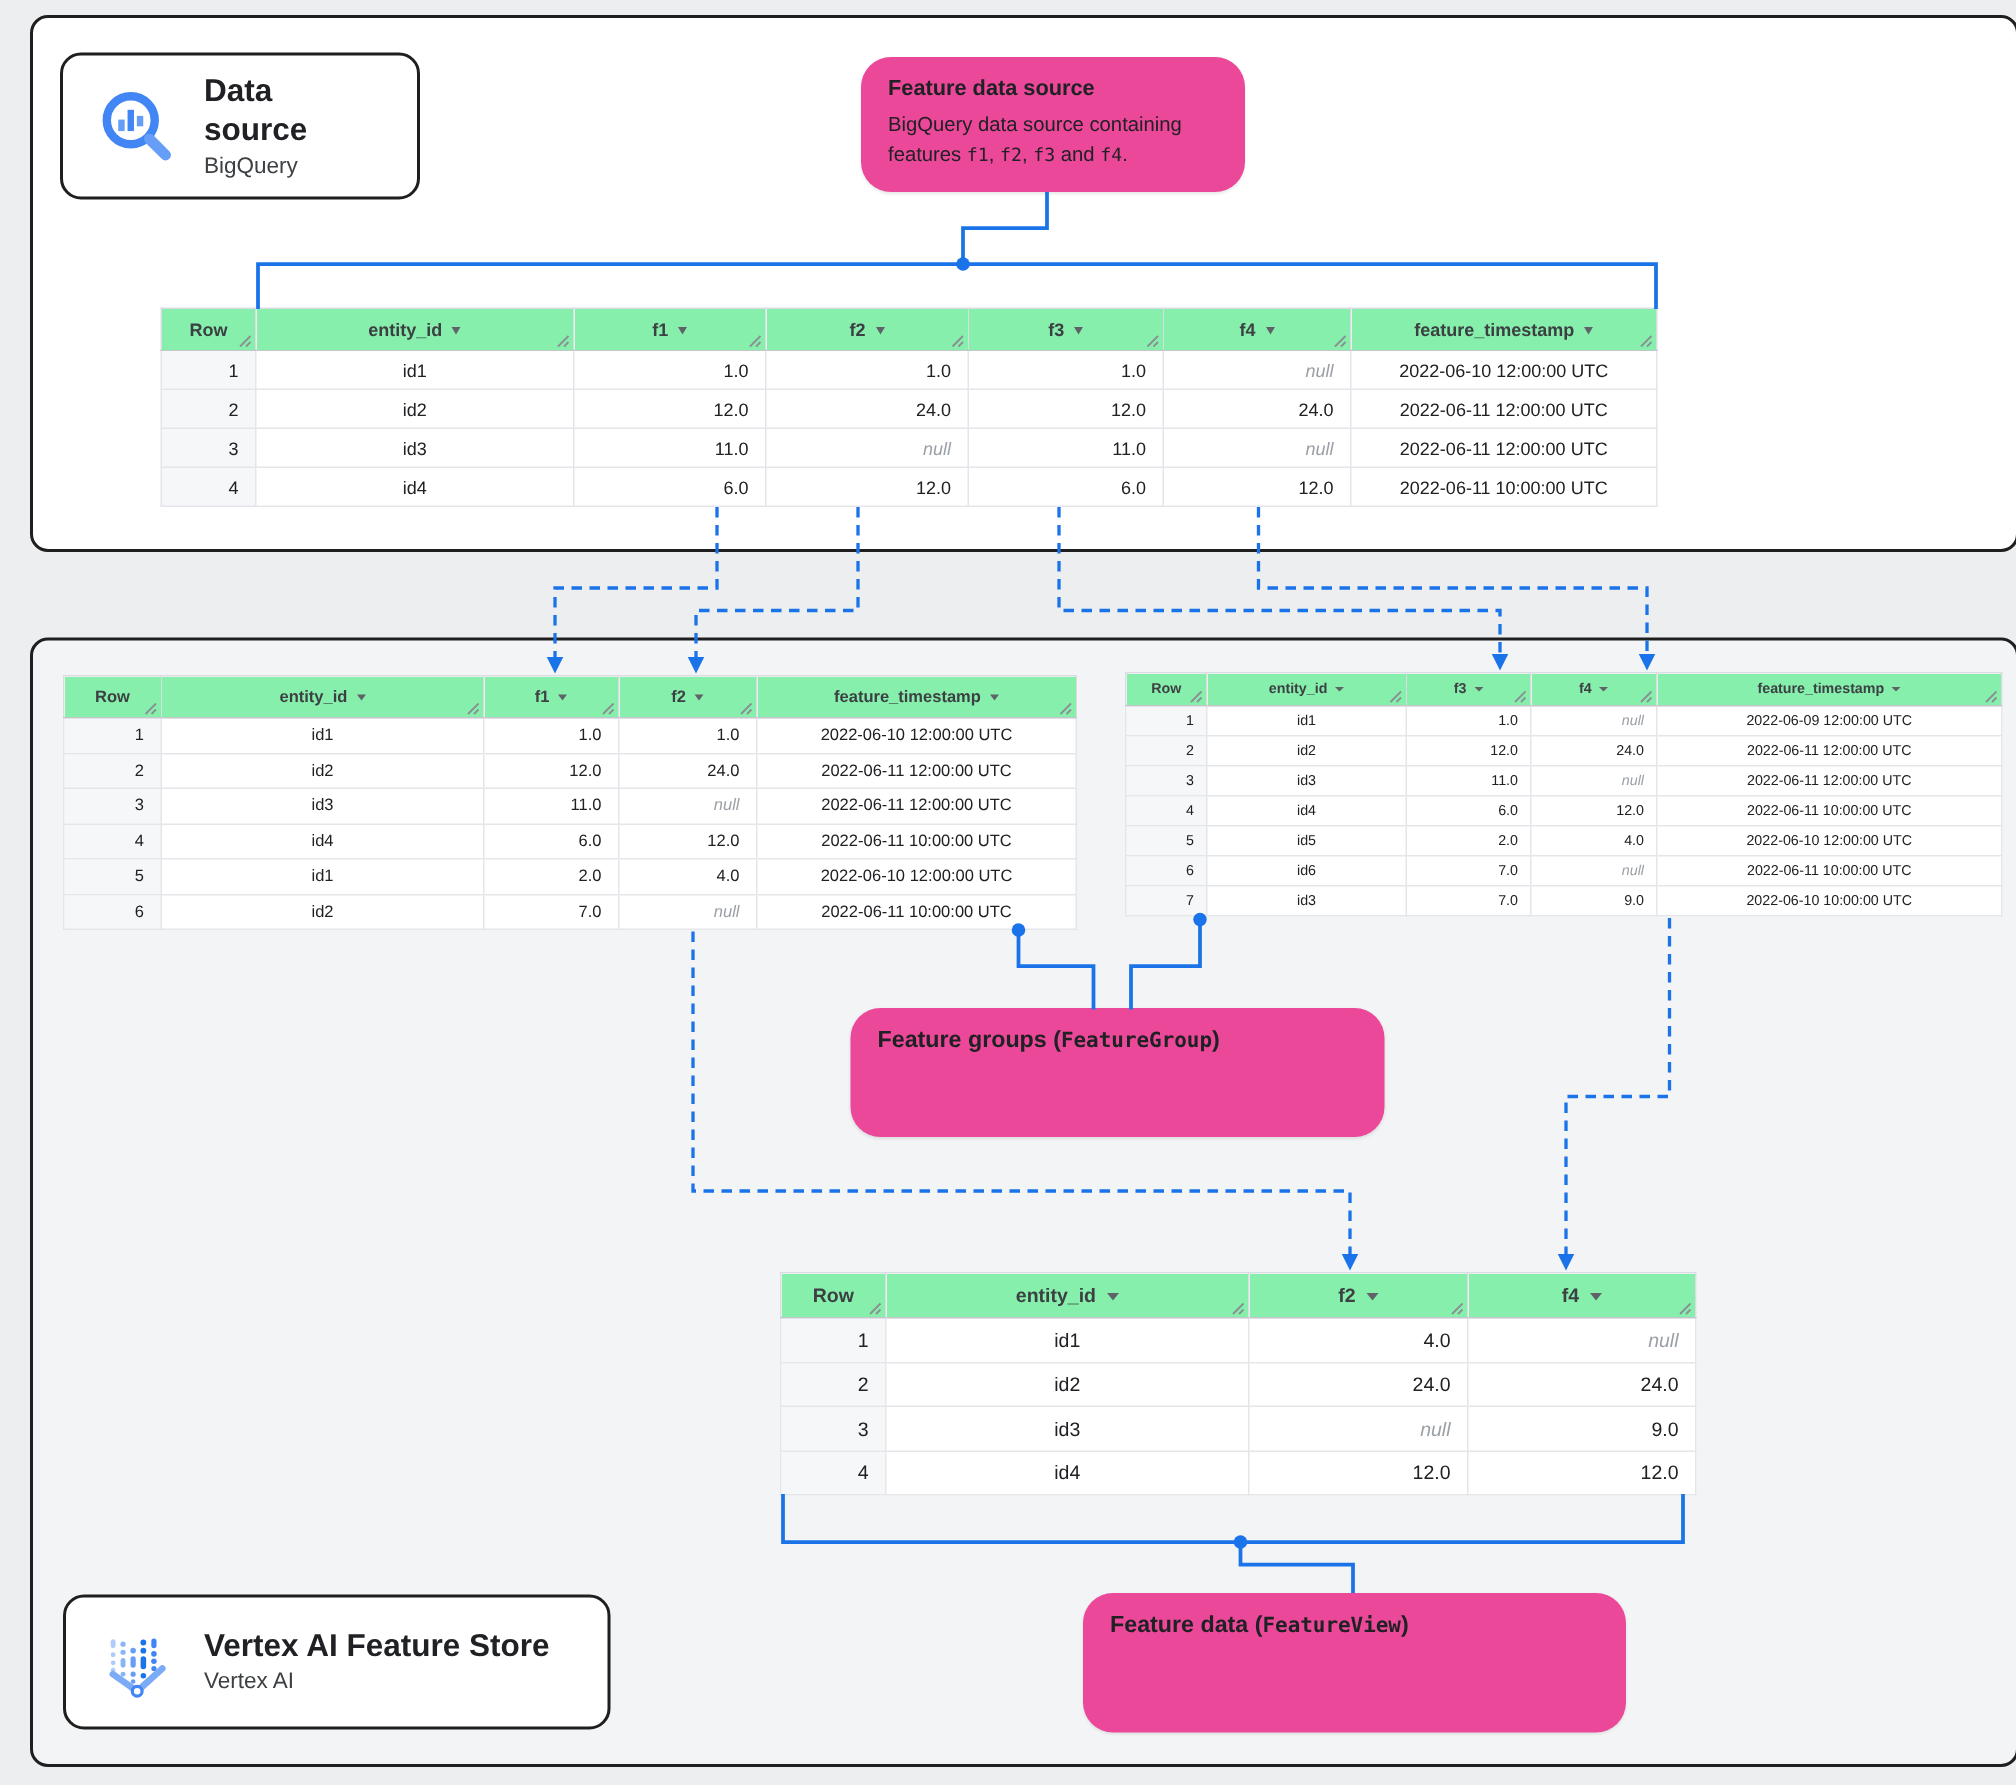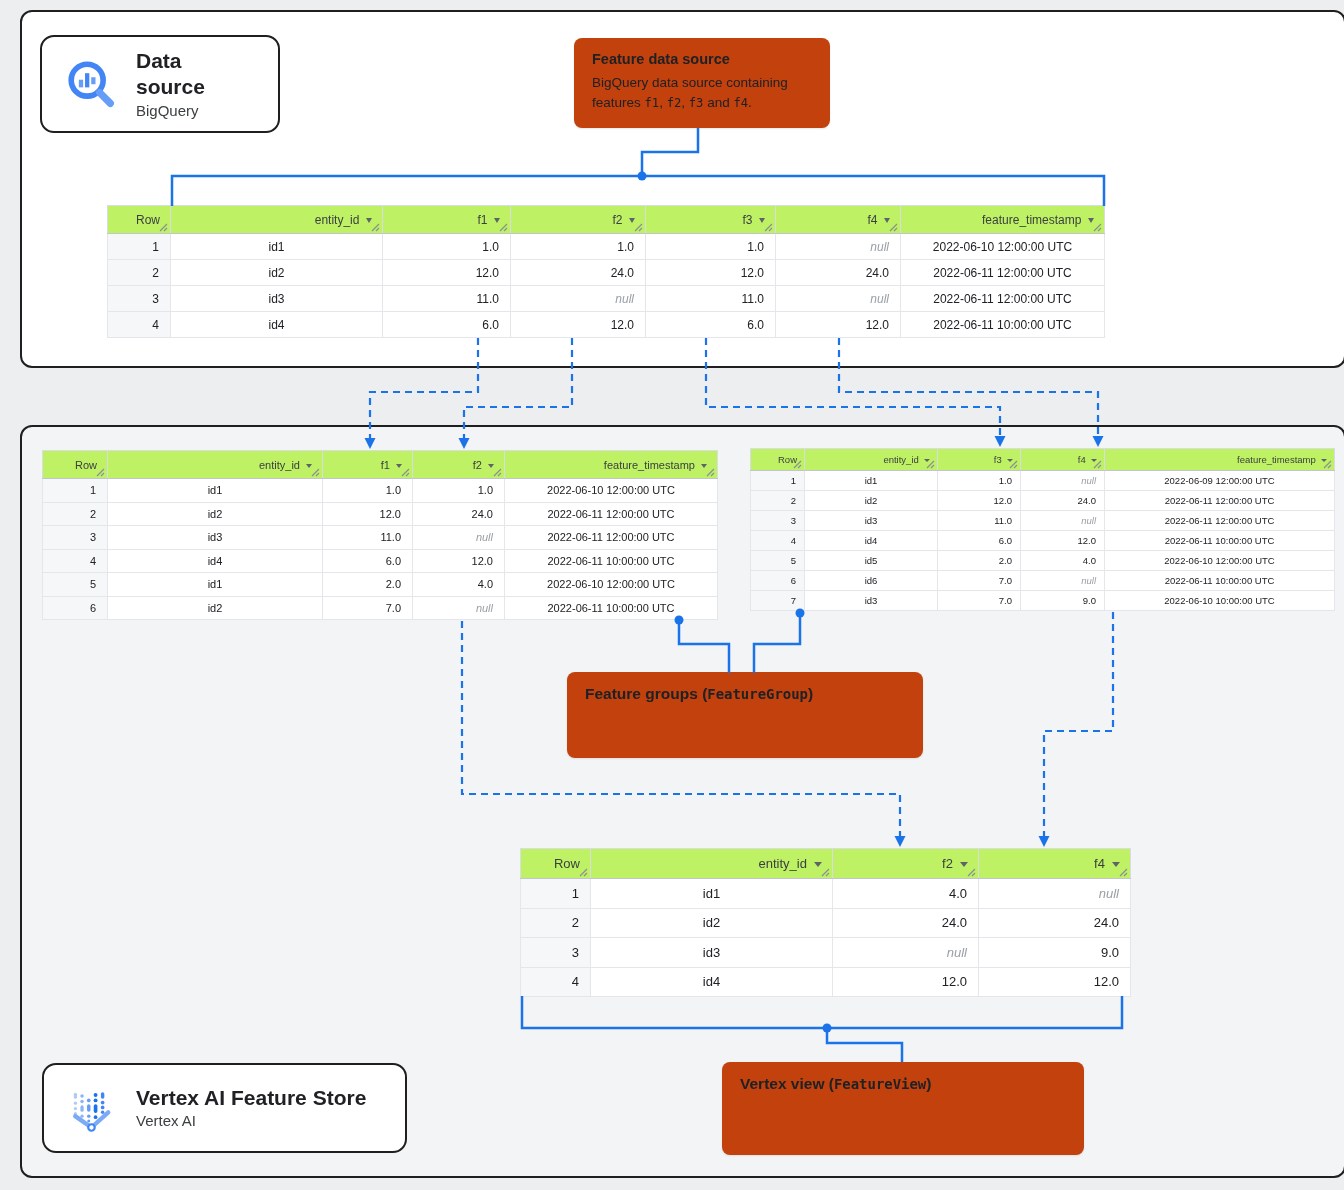--- a/index.html
+++ b/index.html
@@ -11,37 +11,37 @@
 
   
   .badge { position:absolute; background:#fff; border:2px solid #1f1f1f; border-radius:14px;
            box-sizing:border-box; display:flex; align-items:center; gap:18px; padding:0 22px; z-index:5; }
   #badge-datasource { left:28px; top:35px;  width:240px; height:98px; }
   #badge-vertex     { left:30px; top:1063px; width:365px; height:90px; }
   .badge-title { font-size:21px; font-weight:700; color:#202124; line-height:1.25; }
   .badge-sub   { font-size:15px; color:#3c4043; line-height:1.3; }
 
   
-  .callout { position:absolute; background:#c2410c; border-radius:8px; padding:13px 18px 14px 18px;
+  .callout { position:absolute; background:#ec4899; border-radius:20px; padding:13px 18px 14px 18px;
              box-sizing:border-box; z-index:5; box-shadow:0 1px 2px rgba(60,64,67,.12); }
   #callout-source { left:562px; top:38px;   width:256px; min-height:90px; }
   #callout-groups { left:555px; top:672px;  width:356px; min-height:86px; }
   #callout-view   { left:710px; top:1062px; width:362px; min-height:93px; }
   .callout-title { font-weight:700; color:#202124; margin-bottom:6px; }
   #callout-source .callout-title { font-size:14.5px; }
   #callout-groups .callout-title, #callout-view .callout-title { font-size:15.5px; }
   .callout-body { color:#202124; }
   #callout-source .callout-body { font-size:13.5px; line-height:1.5; }
   #callout-groups .callout-body, #callout-view .callout-body { font-size:14.5px; line-height:1.45; }
   .mono { font-family:"DejaVu Sans Mono", monospace; font-size:0.9em; }
 
   
   .bq-table { position:absolute; border-collapse:collapse; table-layout:fixed; background:#fff;
               border:1px solid #b6bac0; z-index:4; color:#202124; }
-  .bq-table th { background:#bef264; font-weight:400; color:#3c4043; text-align:right;
+  .bq-table th { background:#86efac; font-weight:700; color:#3c4043; text-align:center;
                  position:relative; border:1px solid #d9dce0; border-bottom:1px solid #c2c6cb;
                  padding:0 10px; box-sizing:border-box; white-space:nowrap; overflow:hidden; }
   .bq-table td { border:1px solid #e4e6e9; padding:0 11px; box-sizing:border-box;
                  white-space:nowrap; overflow:hidden; }
   .bq-table td.rownum { background:#f6f7f8; text-align:right; }
   .bq-table td.num { text-align:right; }
   .bq-table td.txt, .bq-table td.ts { text-align:center; }
   .bq-table td.ts { font-weight:500; }
   .nullv { font-style:italic; color:#9aa0a6; }
   .caret { display:inline-block; margin-left:0.55em; vertical-align:middle;
@@ -137,21 +137,21 @@
   <div class="callout" id="callout-source">
     <div class="callout-title"><span>Feature data source</span></div>
     <div class="callout-body"><span>BigQuery data source containing features </span><span class="mono">f1</span><span>, </span><span class="mono">f2</span><span>, </span><span class="mono">f3</span><span> and </span><span class="mono">f4</span><span>.</span></div>
   </div>
 
   <div class="callout" id="callout-groups">
     <div class="callout-title"><span>Feature groups (</span><span class="mono">FeatureGroup</span><span>)</span></div>
   </div>
 
   <div class="callout" id="callout-view">
-    <div class="callout-title"><span>Vertex view (</span><span class="mono">FeatureView</span><span>)</span></div>
+    <div class="callout-title"><span>Feature data (</span><span class="mono">FeatureView</span><span>)</span></div>
   </div>
 
   <table class="bq-table" id="table-source">
       <colgroup>
         <col style="width: 63px;">
         <col style="width: 212px;">
         <col style="width: 128px;">
         <col style="width: 135px;">
         <col style="width: 130px;">
         <col style="width: 125px;">

